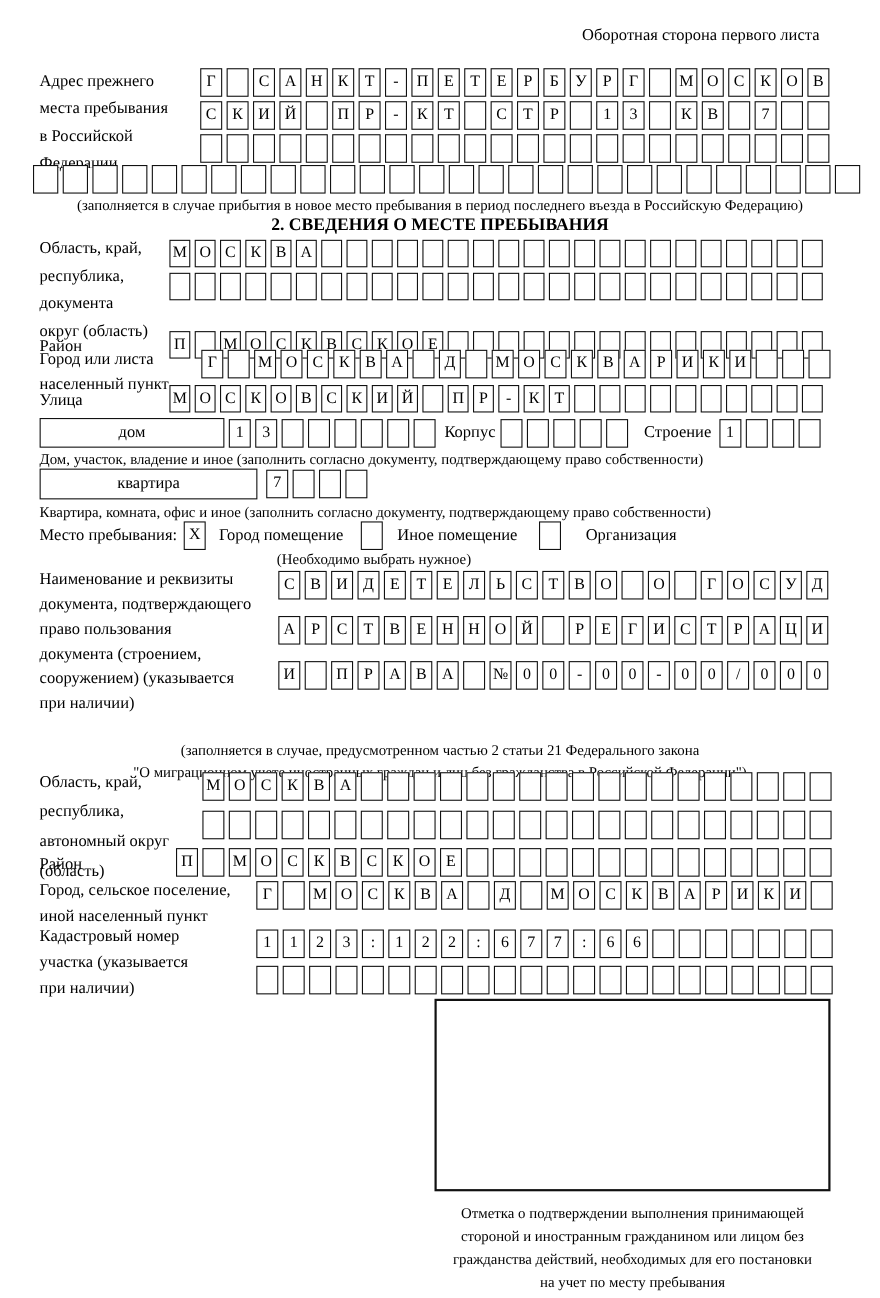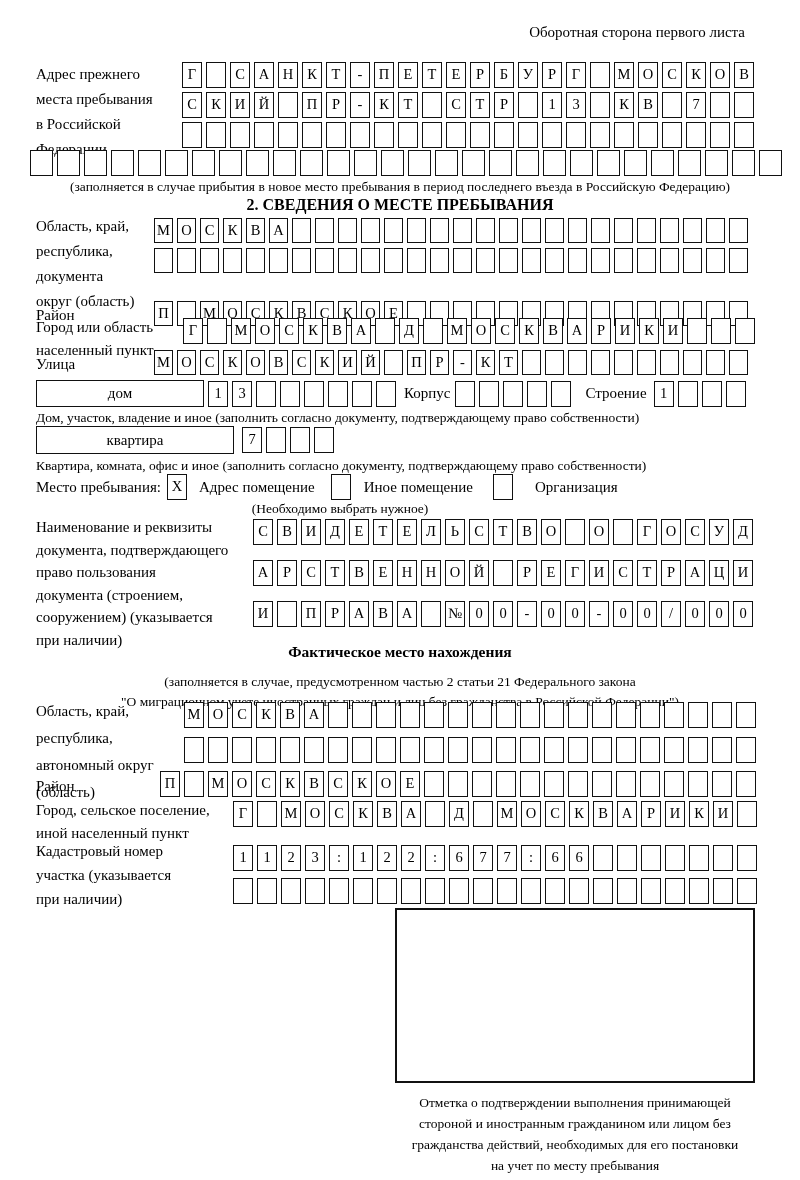--- a/index.html
+++ b/index.html
@@ -241,21 +241,21 @@
       <span class="cell"></span>
       <span class="cell"></span>
       <span class="cell"></span>
       <span class="cell"></span>
       <span class="cell"></span>
       <span class="cell"></span>
       <span class="cell"></span>
     </div>
 
   <div class="abs label-sm" style="left:36px;top:316px;width:140px;">
-    <div>Город или область</div>
+    <div>Город или листа</div>
     <div>населенный пункт</div>
   </div>
   <div class="abs cells" style="left:183px;top:318px;">
       <span class="cell">Г</span>
       <span class="cell"></span>
       <span class="cell">М</span>
       <span class="cell">О</span>
       <span class="cell">С</span>
       <span class="cell">К</span>
       <span class="cell">В</span>
@@ -345,21 +345,21 @@
         <span class="cell"></span>
         <span class="cell"></span>
         <span class="cell"></span>
       </div>
   </div>
   <div class="abs caption" style="left:36px;top:458px;">Квартира, комната, офис и иное (заполнить согласно документу, подтверждающему право собственности)</div>
 
   <div class="abs hrow" style="left:36px;top:474px;">
     <div class="inline-lbl">Место пребывания:</div>
     <span class="cell" style="margin-left:6px;">X</span>
-    <div class="inline-lbl" style="margin-left:12px;">Адрес помещение</div>
+    <div class="inline-lbl" style="margin-left:12px;">Город помещение</div>
     <span class="cell" style="margin-left:16px;"></span>
     <div class="inline-lbl" style="margin-left:13px;">Иное помещение</div>
     <span class="cell" style="margin-left:20px;"></span>
     <div class="inline-lbl" style="margin-left:22px;">Организация</div>
   </div>
   <div class="abs caption" style="left:35px;top:501px;width:610px;text-align:center;">(Необходимо выбрать нужное)</div>
 
   <div class="abs label-sm" style="left:36px;top:516px;width:215px;">
     <div>Наименование и реквизиты</div>
     <div>документа, подтверждающего</div>
@@ -431,21 +431,20 @@
       <span class="cell">0</span>
       <span class="cell">-</span>
       <span class="cell">0</span>
       <span class="cell">0</span>
       <span class="cell">/</span>
       <span class="cell">0</span>
       <span class="cell">0</span>
       <span class="cell">0</span>
     </div>
 
-  <div class="abs title" style="left:0;top:643px;font-size:15.5px;">Фактическое место нахождения</div>
   <div class="abs caption center" style="left:0;top:674px;">(заполняется в случае, предусмотренном частью 2 статьи 21 Федерального закона</div>
   <div class="abs caption center" style="left:0;top:694px;">"О миграционном учете иностранных граждан и лиц без гражданства в Российской Федерации")</div>
 
   <div class="abs label" style="left:36px;top:698px;width:148px;line-height:27px;">
     <div>Область, край,</div>
     <div>республика,</div>
     <div>автономный округ</div>
     <div>(область)</div>
   </div>
   <div class="abs cells" style="left:184px;top:702px;">

